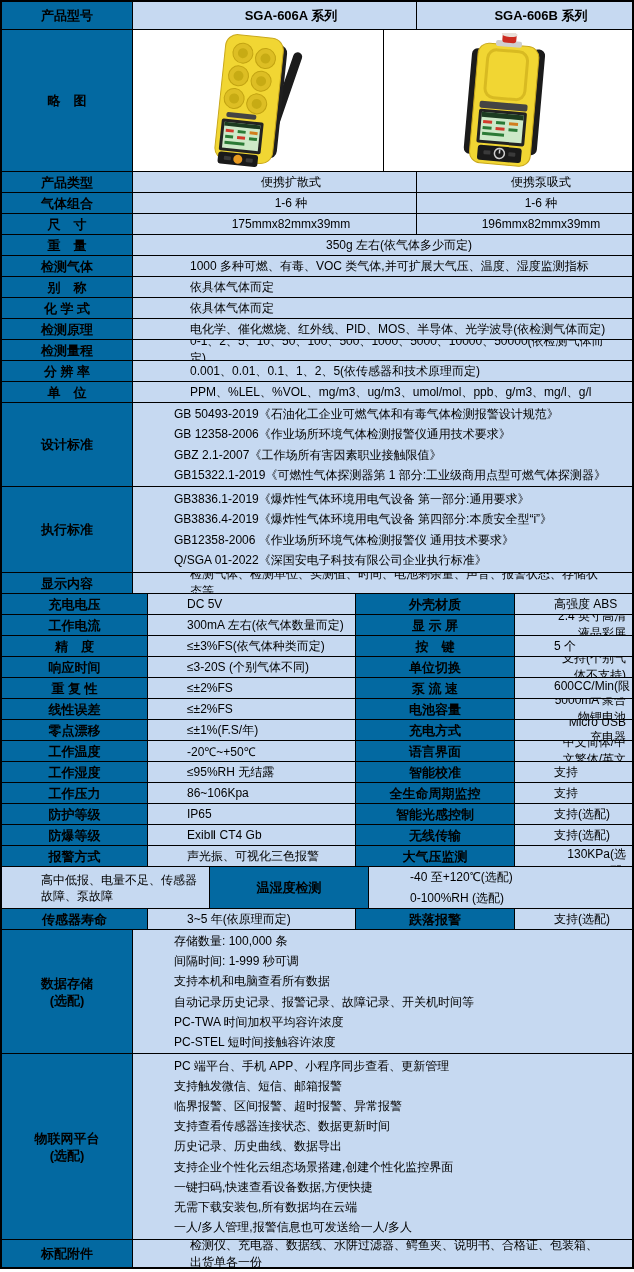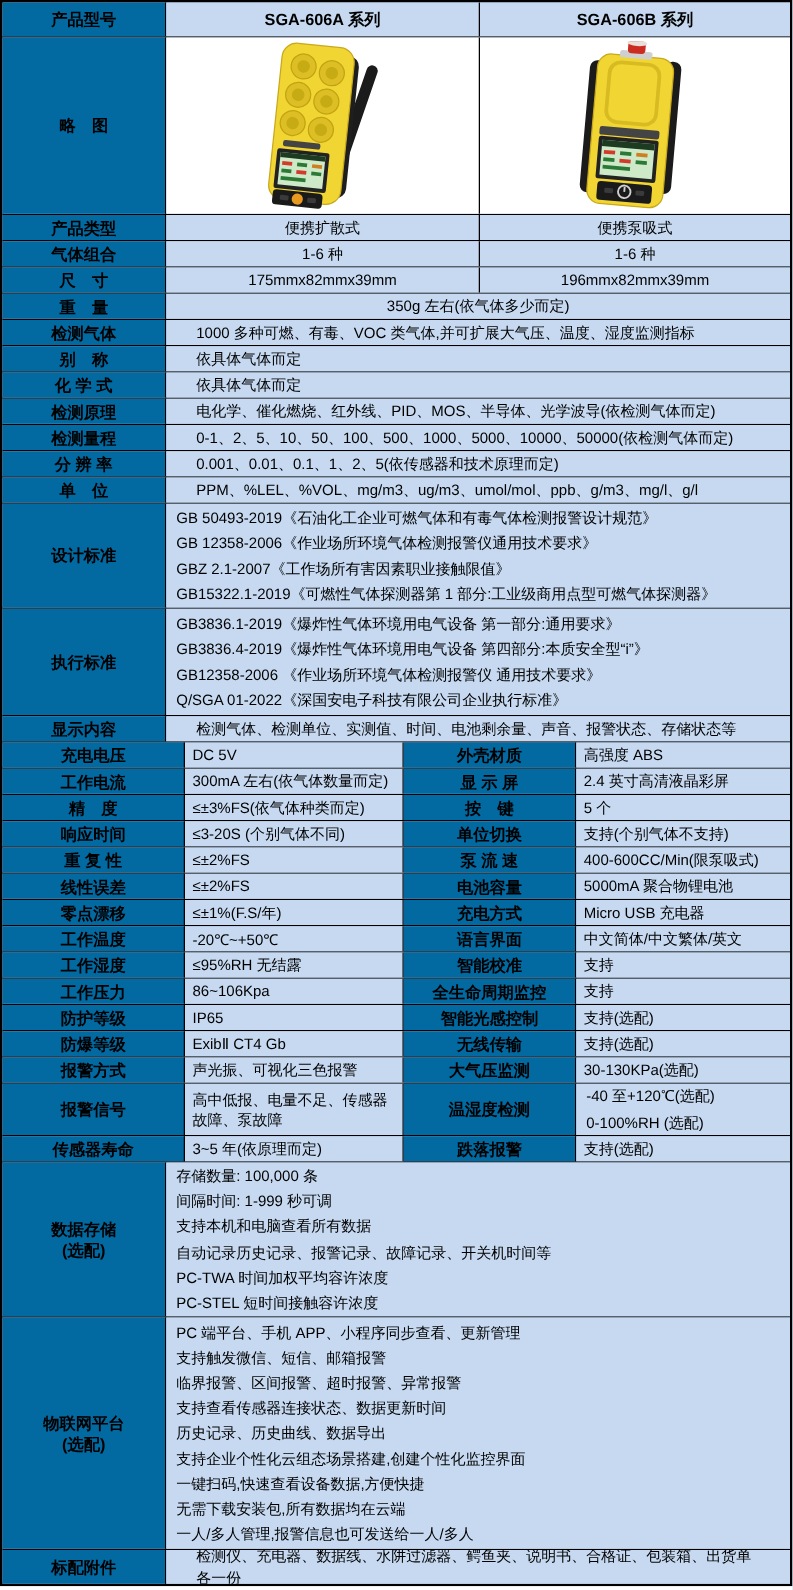--- a/index.html
+++ b/index.html
@@ -17,28 +17,28 @@
   .cell:last-child { border-right:none; }
   .lbl {
     background:#0369a1;
     font-weight:bold;
     font-size:13px;
     justify-content:center;
     text-align:center;
     flex-direction:column;
     line-height:17px;
   }
-  .val { background:#C6D9F1; font-size:12px; }
+  .val { background:#C6D9F1; font-size:12px;margin-left:33px; }
   .c-label { width:131px; flex:none; }
   .c-half  { width:251px; flex:none; justify-content:center; text-align:center; }
   .c-rest  { flex:1; justify-content:center; text-align:center; }
   .c-span  { flex:1; padding:0 24px; justify-content:flex-start; text-align:left; }
   .q1 { width:146px; flex:none; }
   .q2 { width:175px; flex:none; padding:0 6px; }
-  .q3 { width:138px; flex:none; justify-content:center; text-align:center; }
+  .q3 { width:159px; flex:none; justify-content:center; text-align:center; }
   .q4 { flex:1; padding:0 6px;text-align:right; }
   .h-head { height:28px; }
   .h-img  { height:142px; }
   .h-1 { height:21px; }
   .h-2 { height:42px; }
   .h-design { height:84px; }
   .h-exec { height:86px; }
   .h-store { height:124px; }
   .h-iot { height:186px; }
   .h-acc { height:27px; }
@@ -279,21 +279,20 @@
     <div class="cell lbl q3">无线传输</div>
     <div class="cell val q4">支持(选配)</div>
   </div>
   <div class="row h-1">
     <div class="cell lbl q1">报警方式</div>
     <div class="cell val q2">声光振、可视化三色报警</div>
     <div class="cell lbl q3">大气压监测</div>
     <div class="cell val q4">30-130KPa(选配)</div>
   </div>
   <div class="row h-2">
-    <div class="cell lbl q1">报警信号</div>
     <div class="cell val q2 wrapval">高中低报、电量不足、传感器故障、泵故障</div>
     <div class="cell lbl q3">温湿度检测</div>
     <div class="cell val q4 mlines">
       <div>-40 至+120℃(选配)</div>
       <div>0-100%RH  (选配)</div>
     </div>
   </div>
   <div class="row h-1">
     <div class="cell lbl q1">传感器寿命</div>
     <div class="cell val q2">3~5 年(依原理而定)</div>

